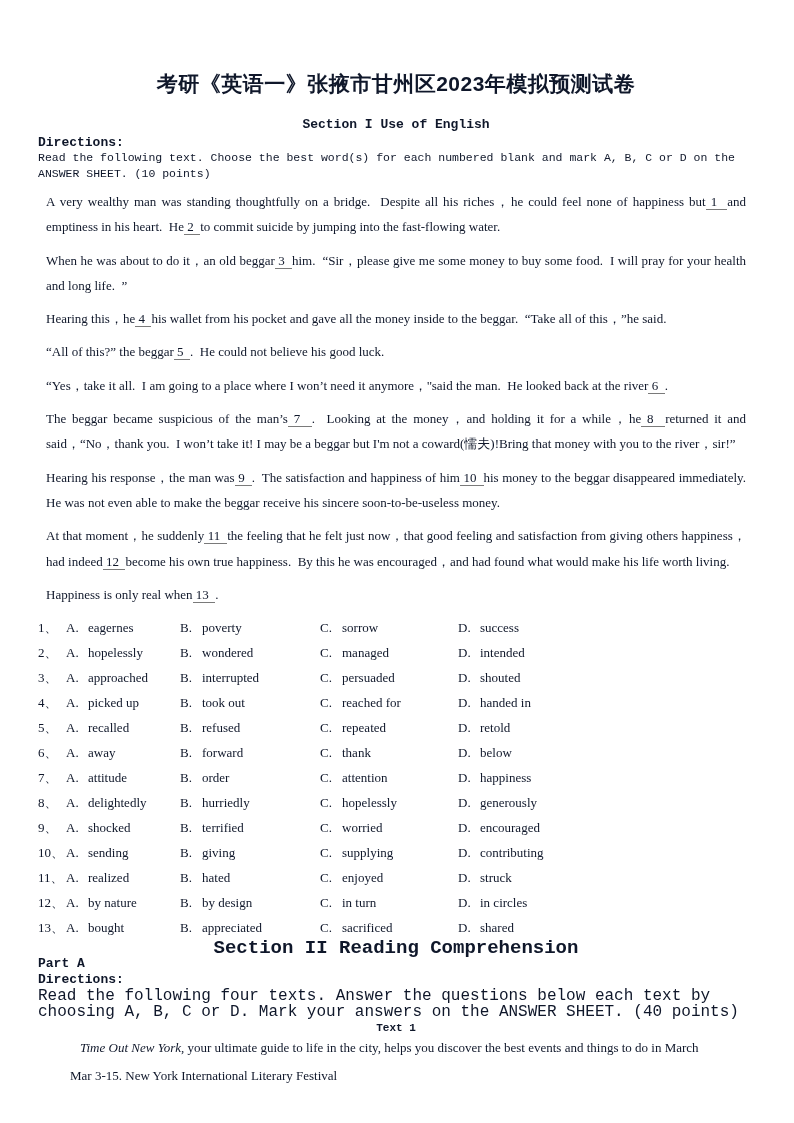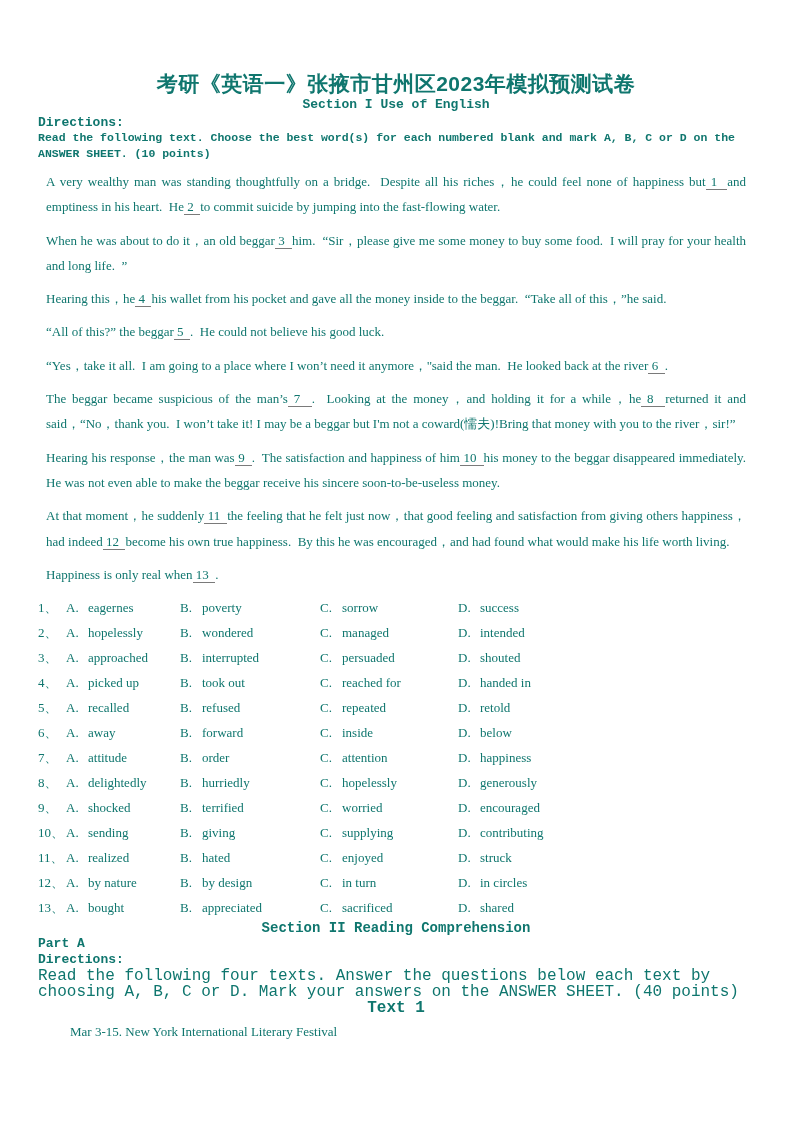--- a/index.html
+++ b/index.html
@@ -2,56 +2,56 @@
 <html><head>
 <meta charset="utf-8">
 <style>
   html,body { margin:0; padding:0; background:#ffffff; }
   .page {
     position:relative;
     width:794px; height:1123px;
     box-sizing:border-box;
     padding:70px 40px 0 38px;
     background:#ffffff;
-    color:#0f766e;
+    color:#0f172a;
     font-family:"Liberation Serif", serif;
     overflow:hidden;
   }
   .title {
     margin:0;
     font-family:"Liberation Sans", sans-serif;
     font-size:21px; font-weight:bold;
     line-height:27px; text-align:center;
     letter-spacing:0.5px;
   }
   .mono { font-family:"Liberation Mono", monospace; }
   .bold { font-weight:bold; }
   .center { text-align:center; }
-  .sec-head { font-size:13px; line-height:16px; margin-top:0; }
+  .sec-head { font-size:13px; line-height:16px; margin-top:20px; }
   .dir-label { font-size:13px; line-height:15px; margin-top:2px; }
-  .dir-text { font-size:11.5px; line-height:15.5px; white-space:pre-wrap;font-weight:bold; }
+  .dir-text { font-size:11.5px; line-height:15.5px; white-space:pre-wrap; }
   .passage p {
     margin:8px;
     font-size:13px; line-height:25.3px;
     text-align:justify;
     white-space:pre-wrap;
   }
   .blank { border-bottom:1px solid #7a7a7a; }
   .questions { margin:0; }
   .qrow {
     display:grid;
     grid-template-columns:28px 114px 140px 138px auto;
     font-size:13px; line-height:25px;
   }
   .olabel { display:inline-block; min-width:22px; }
-  .sec2-head { font-size:14px; line-height:16px; }
+  .sec2-head { font-size:19px; line-height:16px; }
   .part-label { font-size:13px; line-height:16px; }
   .dir-label2 { font-size:13px; line-height:16px; }
   .dir-text2 { font-size:16px; line-height:16px; white-space:pre-wrap; }
-  .text1-head { font-size:16px; line-height:16px; }
+  .text1-head { font-size:11px; line-height:16px; }
   .text1-intro {
     margin:0; font-size:13px; line-height:24px;
     text-indent:42px; text-align:justify;
   }
   .text1-item { margin:4px; font-size:13px; line-height:24px; padding-left:28px; }
 </style>
 </head>
 <body>
 
 <div class="page">
@@ -109,21 +109,21 @@
         <span class="qnum">5、</span>
         <span class="opt"><span class="olabel">A.</span><span class="otext">recalled</span></span>
         <span class="opt"><span class="olabel">B.</span><span class="otext">refused</span></span>
         <span class="opt"><span class="olabel">C.</span><span class="otext">repeated</span></span>
         <span class="opt"><span class="olabel">D.</span><span class="otext">retold</span></span>
       </div>
       <div class="qrow">
         <span class="qnum">6、</span>
         <span class="opt"><span class="olabel">A.</span><span class="otext">away</span></span>
         <span class="opt"><span class="olabel">B.</span><span class="otext">forward</span></span>
-        <span class="opt"><span class="olabel">C.</span><span class="otext">inside</span></span>
+        <span class="opt"><span class="olabel">C.</span><span class="otext">thank</span></span>
         <span class="opt"><span class="olabel">D.</span><span class="otext">below</span></span>
       </div>
       <div class="qrow">
         <span class="qnum">7、</span>
         <span class="opt"><span class="olabel">A.</span><span class="otext">attitude</span></span>
         <span class="opt"><span class="olabel">B.</span><span class="otext">order</span></span>
         <span class="opt"><span class="olabel">C.</span><span class="otext">attention</span></span>
         <span class="opt"><span class="olabel">D.</span><span class="otext">happiness</span></span>
       </div>
       <div class="qrow">
@@ -173,16 +173,17 @@
   <div class="mono bold center sec2-head">Section II Reading Comprehension</div>
 
   <div class="mono bold part-label">Part A</div>
 
   <div class="mono bold dir-label2">Directions:</div>
 
   <div class="mono dir-text2">Read the following four texts. Answer the questions below each text by choosing A, B, C or D. Mark your answers on the ANSWER SHEET. (40 points)</div>
 
   <div class="mono bold center text1-head">Text 1</div>
 
+  <p class="text1-intro"><i>Time Out New York</i><span>, your ultimate guide to life in the city, helps you discover the best events and things to do in March</span></p>
 
   <p class="text1-item">Mar 3-15. New York International Literary Festival</p>
 
 </div>
 
 </body></html>

